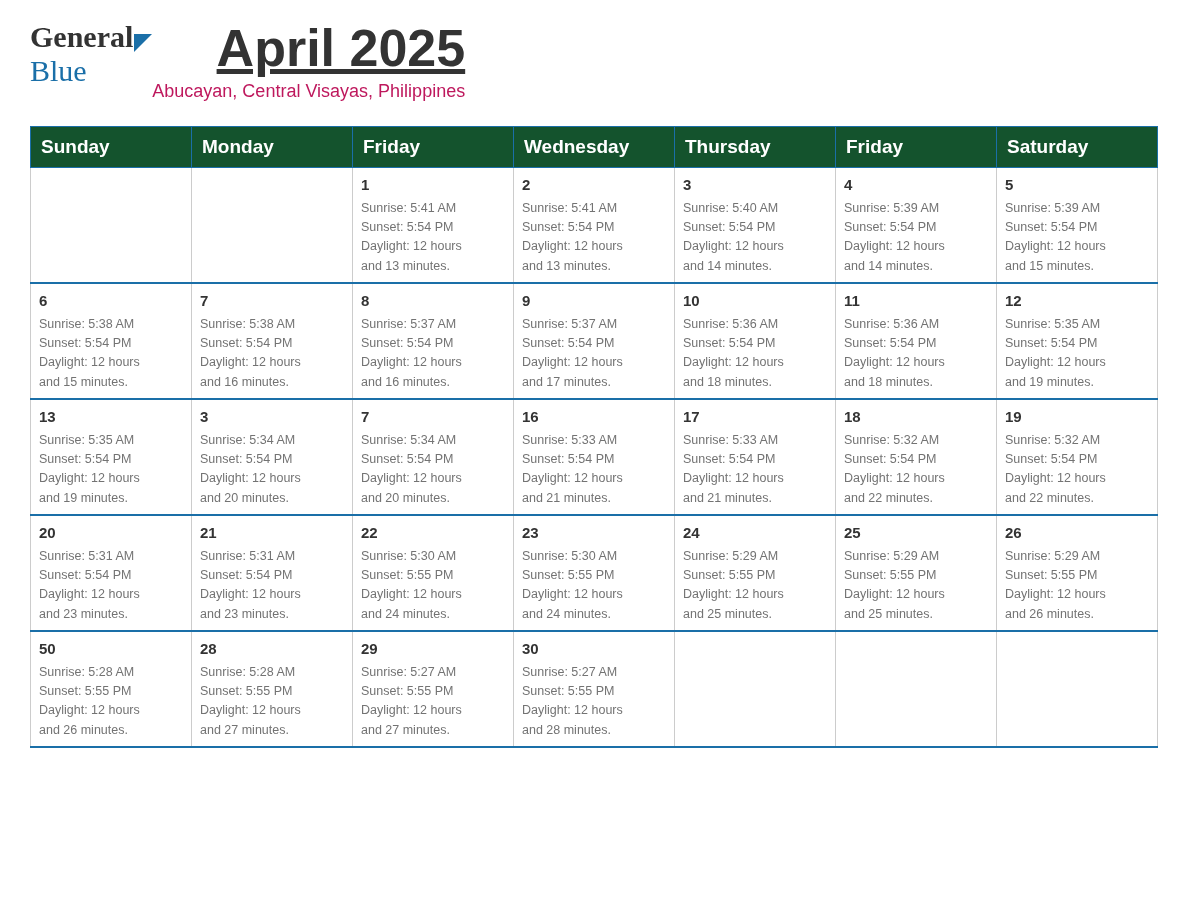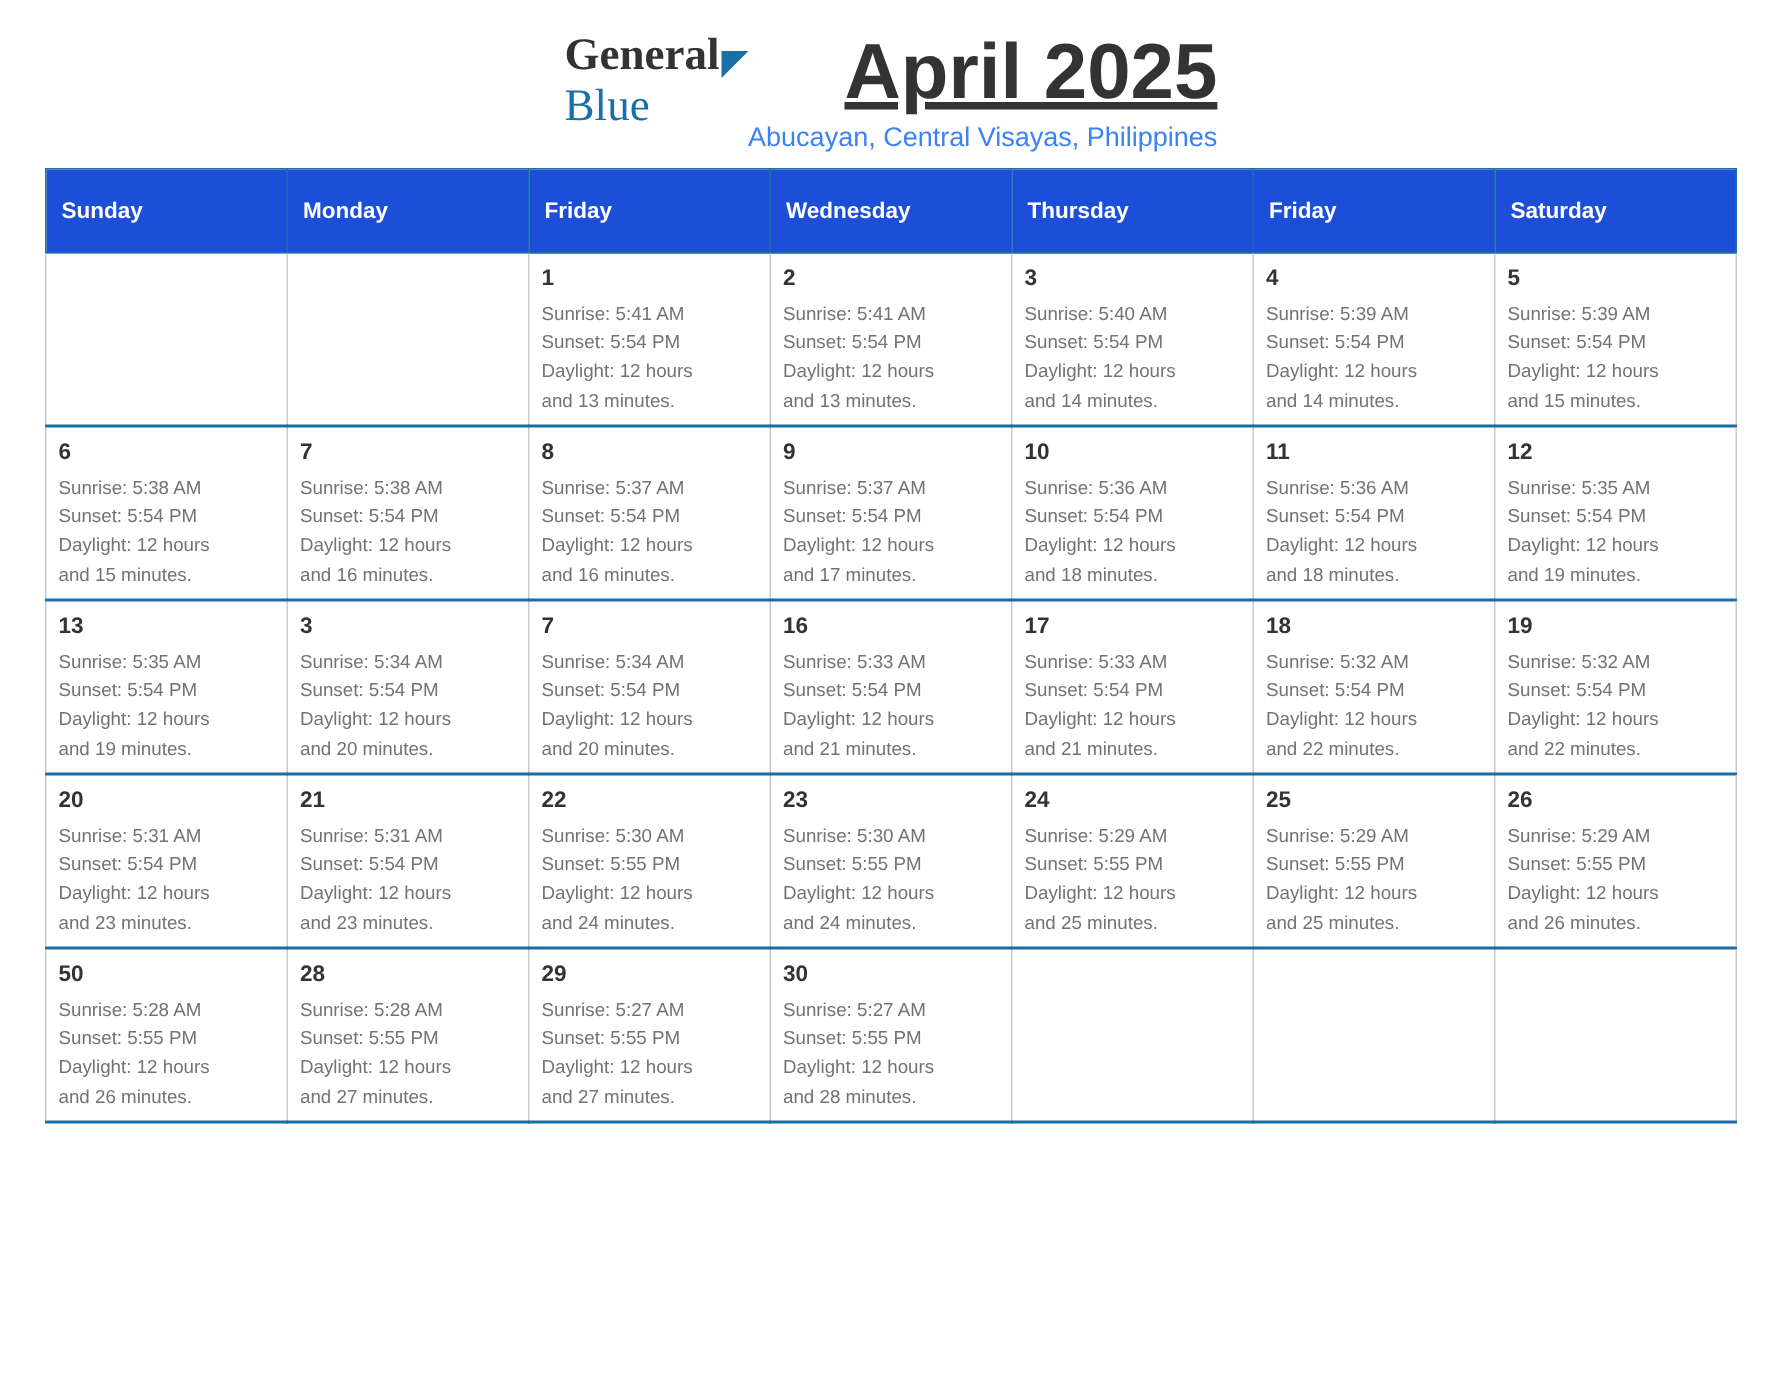--- a/index.html
+++ b/index.html
@@ -8,52 +8,52 @@
       background: #fff;
       color: #333;
       padding: 20px 30px;
       width: 1188px;
       min-height: 918px;
     }
 
     
     .header {
       display: flex;
-      justify-content: center;
+      justify-content: flex-start;
       align-items: flex-start;
-      margin-bottom: 10px;
+      margin-bottom: 24px;
     }
     .title-block {
       text-align: right;
     }
     .title-block h1 {
       font-size: 52px;
       font-weight: bold;
       color: #333;
       line-height: 1.1;
       text-decoration: underline;
     }
     .title-block .location {
       font-size: 18px;
-      color: #3b82f6;
+      color: #be185d;
       margin-top: 4px;
     }
 
     
     .calendar {
       width: 100%;
       border-collapse: collapse;
       margin-top: 10px;
     }
     .calendar thead tr th {
-      background-color: #1d4ed8;
+      background-color: #14532d;
       color: #fff;
-      font-size: 15px;
-      font-weight: bold;
-      padding: 19px 10px;
+      font-size: 19px;
+      font-weight: bold;
+      padding: 9px 10px;
       text-align: left;
       border: 1px solid #1a6fa8;
     }
     .calendar tbody tr td {
       vertical-align: top;
       border: 1px solid #ccc;
       padding: 6px 8px;
       width: calc(100% / 7);
       min-height: 90px;
       font-size: 13px;

